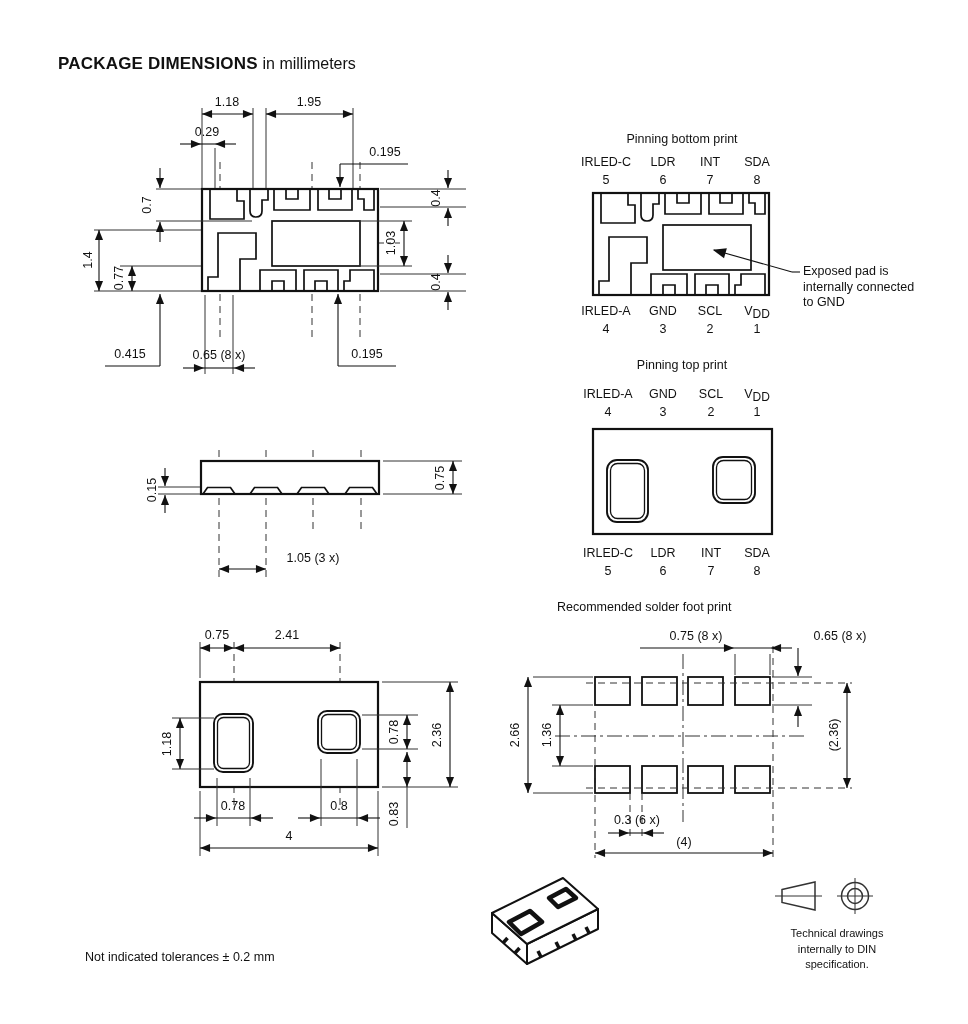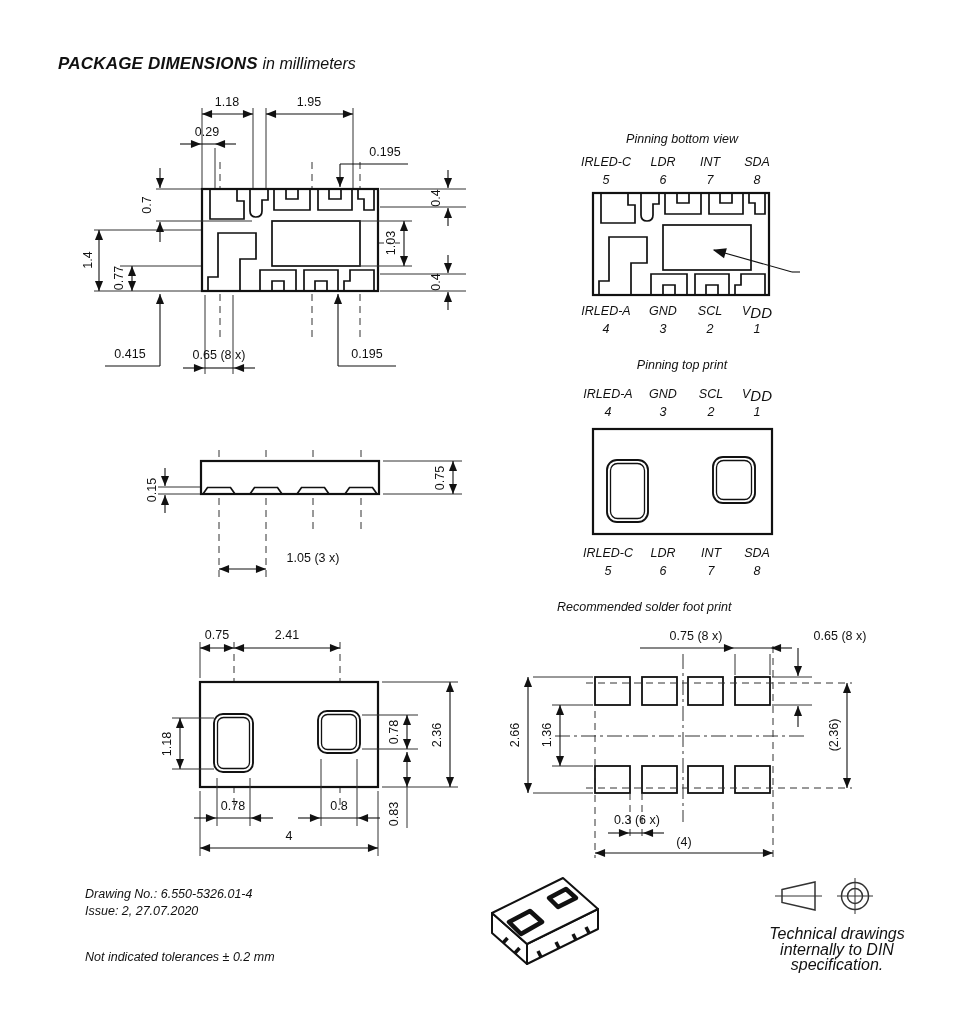--- a/index.html
+++ b/index.html
@@ -1,25 +1,25 @@
 <!DOCTYPE html>
 <html><head>
 <meta charset="utf-8">
 <style>
   html,body{margin:0;padding:0;background:#fff;}
   .page{position:relative;width:968px;height:1024px;background:#fff;overflow:hidden;
         font-family:"Liberation Sans", sans-serif;color:#111;}
-  .abs{position:absolute;font-style:italic;}
+  .abs{position:absolute;}
   #header{left:58px;top:54px;font-size:17px;}
   #header .t{font-weight:bold;letter-spacing:.2px;}
   #header .s{font-weight:normal;font-size:16px;}
   .sec-title{font-size:12.5px;white-space:nowrap;}
   .ctr{text-align:center;}
   .pin-name,.pin-num{position:absolute;transform:translateX(-50%);font-size:12.5px;white-space:nowrap;}
-  .pin-name .sub{font-size:15px;vertical-align:-3px;}
+  .pin-name .sub{font-size:12px;vertical-align:-3px;}
   .note{position:absolute;font-size:12.5px;line-height:15.5px;white-space:nowrap;}
   .footer-block{font-size:12.5px;line-height:16.5px;white-space:nowrap;}
   svg{position:absolute;overflow:visible;}
   svg text{font-family:"Liberation Sans", sans-serif;font-size:12.5px;fill:#111;}
   .outline{fill:#fff;stroke:#111;stroke-width:2.2;}
   .pad{fill:none;stroke:#111;stroke-width:1.7;}
   .padr{fill:#fff;stroke:#111;stroke-width:1.8;}
   .win{fill:#fff;stroke:#111;stroke-width:1.9;}
   .win2{fill:none;stroke:#111;stroke-width:1.3;}
   .thin{stroke:#333;stroke-width:1;fill:none;}
@@ -137,39 +137,44 @@
       <text transform="rotate(-90 390 110)" x="390" y="110" text-anchor="middle">0.4</text>
       <text transform="rotate(-90 345 155)" x="345" y="155" text-anchor="middle">1.03</text>
       <text transform="rotate(-90 390 194)" x="390" y="194" text-anchor="middle">0.4</text>
       <text x="80" y="270" text-anchor="middle">0.415</text>
       <text x="169" y="271" text-anchor="middle">0.65 (8 x)</text>
       <text x="317" y="270" text-anchor="middle">0.195</text>
     </g>
   </svg>
 
   <div class="abs" style="left:560px;top:118px;width:408px;height:245px">
-    <div class="abs sec-title ctr" style="left:0;top:14px;width:244px">Pinning bottom view</div>
+    <div class="abs sec-title ctr" style="left:0;top:14px;width:244px">Pinning bottom print</div>
 
     <div class="pin-name" style="left:46px;top:37px"><span>IRLED-C</span><span class="sub"></span></div>
     <div class="pin-name" style="left:103px;top:37px"><span>LDR</span><span class="sub"></span></div>
     <div class="pin-name" style="left:150px;top:37px"><span>INT</span><span class="sub"></span></div>
     <div class="pin-name" style="left:197px;top:37px"><span>SDA</span><span class="sub"></span></div>
     <div class="pin-num" style="left:46px;top:55px">5</div>
     <div class="pin-num" style="left:103px;top:55px">6</div>
     <div class="pin-num" style="left:150px;top:55px">7</div>
     <div class="pin-num" style="left:197px;top:55px">8</div>
 
     <svg style="left:0;top:75px" width="408" height="166" viewBox="0 0 408 166">
       <use href="#pkgb" transform="translate(33,0)"></use>
       <g class="dim">
         <line x1="232" y1="79" x2="154" y2="57" marker-end="url(#arrBig)"></line>
         <line x1="232" y1="79" x2="240" y2="79"></line>
       </g>
     </svg>
 
+    <div class="note" style="left:243px;top:146px">
+      <div>Exposed pad is</div>
+      <div>internally connected</div>
+      <div>to GND</div>
+    </div>
 
     <div class="pin-name" style="left:46px;top:186px"><span>IRLED-A</span><span class="sub"></span></div>
     <div class="pin-name" style="left:103px;top:186px"><span>GND</span><span class="sub"></span></div>
     <div class="pin-name" style="left:150px;top:186px"><span>SCL</span><span class="sub"></span></div>
     <div class="pin-name" style="left:197px;top:186px"><span>V</span><span class="sub">DD</span></div>
     <div class="pin-num" style="left:46px;top:204px">4</div>
     <div class="pin-num" style="left:103px;top:204px">3</div>
     <div class="pin-num" style="left:150px;top:204px">2</div>
     <div class="pin-num" style="left:197px;top:204px">1</div>
   </div>
@@ -378,26 +383,22 @@
         <path class="thin" d="M20,17.5 L53,10 L53,38 L20,30.5 Z" style="stroke-width:1.5"></path>
         <line class="thin" x1="13" y1="24" x2="60" y2="24"></line>
       </g>
       <g>
         <circle class="thin" cx="93" cy="24" r="13.5" style="stroke-width:1.5"></circle>
         <circle class="thin" cx="93" cy="24" r="7.5" style="stroke-width:1.5"></circle>
         <line class="thin" x1="75" y1="24" x2="111" y2="24"></line>
         <line class="thin" x1="93" y1="6" x2="93" y2="42"></line>
       </g>
     </svg>
-    <div class="abs ctr" style="left:-6px;top:54px;width:162px;font-size:16px;line-height:15.5px">
+    <div class="abs ctr" style="left:-6px;top:54px;width:162px;font-size:11px;line-height:15.5px">
       <div>Technical drawings</div>
       <div>internally to DIN</div>
       <div>specification.</div>
     </div>
   </div>
 
-  <div class="abs footer-block" style="left:85px;top:886px">
-    <div>Drawing No.: 6.550-5326.01-4</div>
-    <div>Issue: 2, 27.07.2020</div>
-  </div>
   <div class="abs footer-block" style="left:85px;top:949px">Not indicated tolerances ± 0.2 mm</div>
 
 </div>
 
 </body></html>

